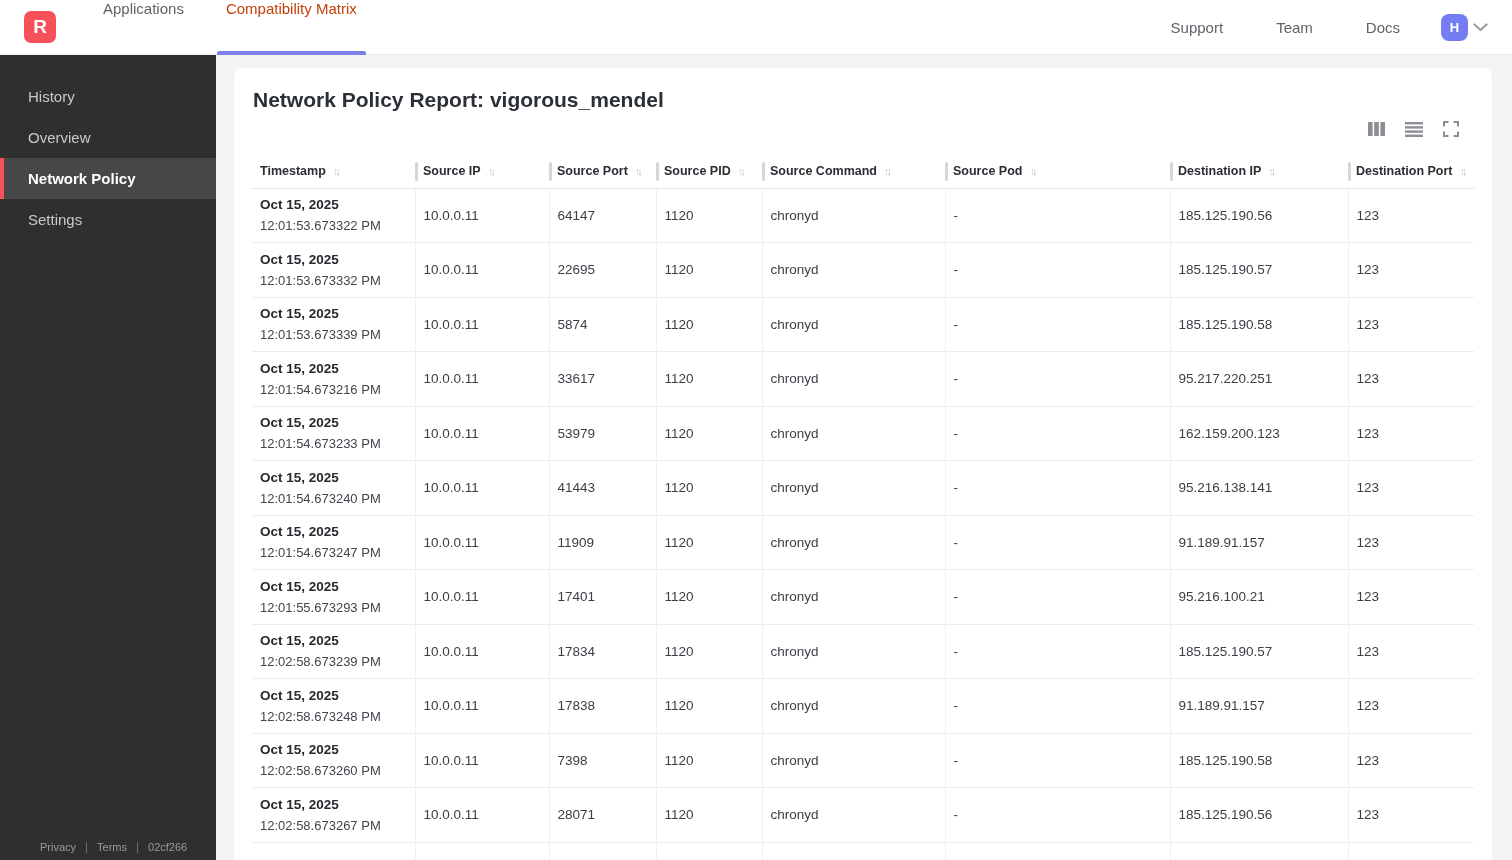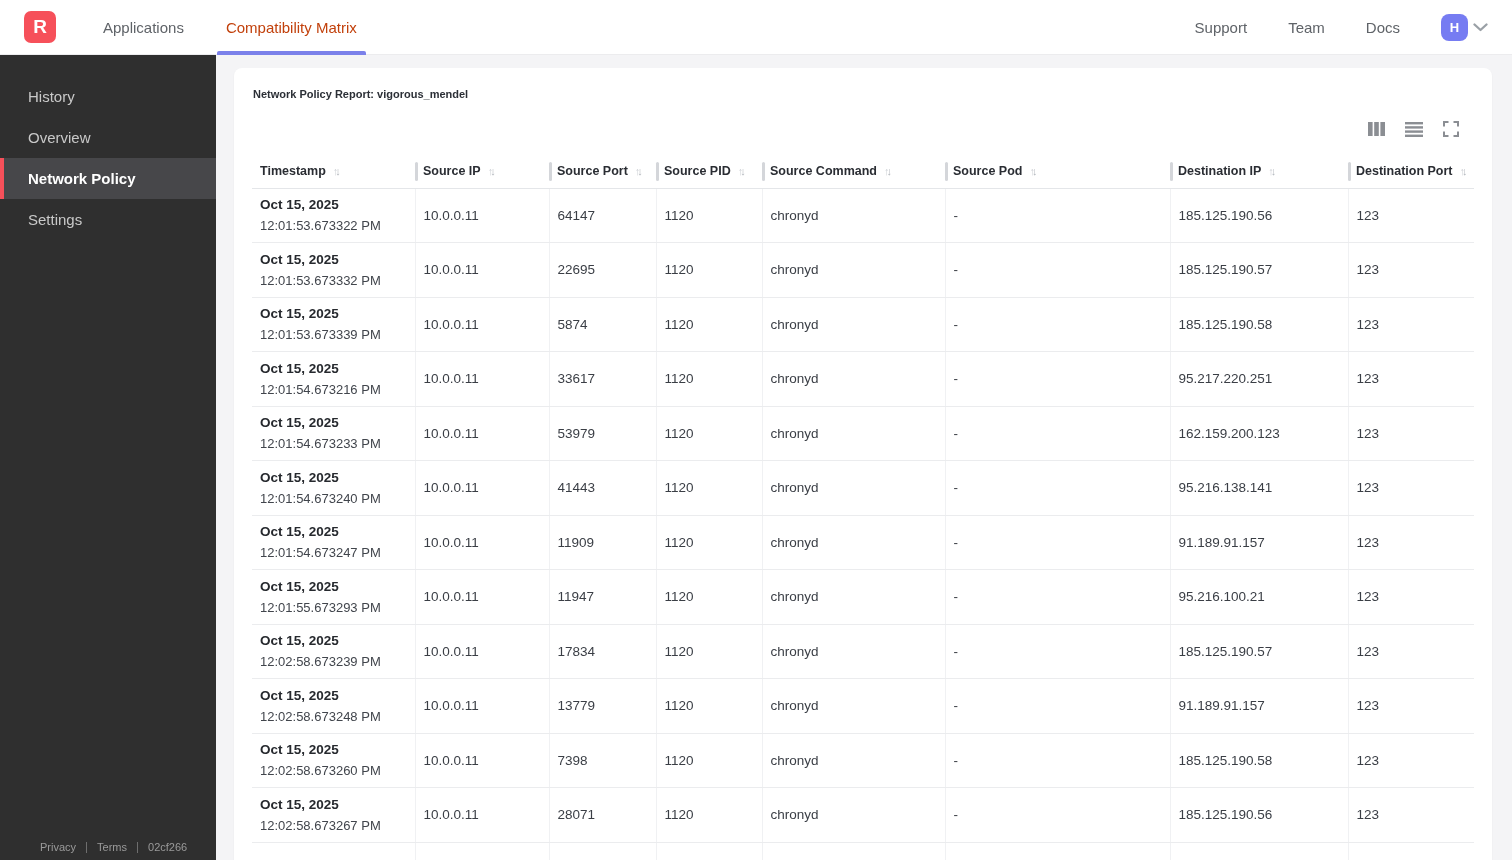--- a/index.html
+++ b/index.html
@@ -17,31 +17,31 @@
     background: #ffffff; border-bottom: 1px solid #ececee;
     display: flex; align-items: center; z-index: 20;
   }
   .logo {
     width: 32px; height: 32px; margin-left: 24px; border-radius: 7px;
     background: #f6505a; color: #fff; font-weight: bold; font-size: 19px;
     display: flex; align-items: center; justify-content: center;
   }
   .nav-tabs { display: flex; height: 55px; margin-left: 26px; }
   .nav-tab {
-    height: 55px; display: flex; align-items: center; padding: 0 9px;
+    height: 55px; display: flex; padding: 0 9px;
     margin: 0 12px; font-size: 15px; color: #5f6368; cursor: pointer;
     position: relative;
   }
   .nav-tab.active { color: #c2410c; font-weight: normal; }
   .nav-tab.active .tab-underline {
     position: absolute; left: 0; right: 0; bottom: 0; height: 4px;
     background: #7b81ea; border-radius: 2px 2px 0 0;
   }
   .nav-right { margin-left: auto; display: flex; align-items: center; }
-  .nav-link { font-size: 15px; color: #5f6368; margin-right: 41px; cursor: pointer; }
+  .nav-link { font-size: 15px; color: #5f6368; margin-right: 41px; cursor: pointer; margin-left: 12px; }
   .user-wrap { display: flex; align-items: center; margin-right: 24px; cursor: pointer; }
   .avatar {
     width: 27px; height: 27px; border-radius: 8px; background: #767cf2;
     color: #fff; font-size: 13px; font-weight: bold;
     display: flex; align-items: center; justify-content: center;
   }
   .chevron { margin-left: 5px; display: flex; }
 
   
   .sidebar {
@@ -67,21 +67,21 @@
 
   
   .card {
     position: absolute; top: 68px; left: 234px; width: 1258px; height: 792px;
     background: #ffffff; border-radius: 8px 8px 0 0;
     box-shadow: 0 1px 2px rgba(0,0,0,0.05);
     overflow: hidden;
   }
   .card-title {
     position: absolute; top: 20px; left: 19px;
-    font-size: 11px; font-weight: bold; color: #2b2f36;
+    font-size: 21px; font-weight: bold; color: #2b2f36;
   }
   .toolbar {
     position: absolute; top: 53px; right: 33px;
     display: flex; align-items: center; gap: 20px;
   }
   .tool-btn { background: none; border: none; cursor: pointer; padding: 0; display: flex; }
 
   
   .table-wrap { position: absolute; top: 87px; left: 18px; width: 1222px; }
   table { border-collapse: collapse; table-layout: fixed; width: 1222px; }
@@ -326,21 +326,21 @@
     <td>91.189.91.157</td>
     <td>123</td>
   </tr>
 
   <tr>
     <td>
       <div class="ts-date">Oct 15, 2025</div>
       <div class="ts-time">12:01:55.673293 PM</div>
     </td>
     <td>10.0.0.11</td>
-    <td>11947</td>
+    <td>17401</td>
     <td>1120</td>
     <td>chronyd</td>
     <td>-</td>
     <td>95.216.100.21</td>
     <td>123</td>
   </tr>
 
   <tr>
     <td>
       <div class="ts-date">Oct 15, 2025</div>
@@ -354,21 +354,21 @@
     <td>185.125.190.57</td>
     <td>123</td>
   </tr>
 
   <tr>
     <td>
       <div class="ts-date">Oct 15, 2025</div>
       <div class="ts-time">12:02:58.673248 PM</div>
     </td>
     <td>10.0.0.11</td>
-    <td>13779</td>
+    <td>17838</td>
     <td>1120</td>
     <td>chronyd</td>
     <td>-</td>
     <td>91.189.91.157</td>
     <td>123</td>
   </tr>
 
   <tr>
     <td>
       <div class="ts-date">Oct 15, 2025</div>

